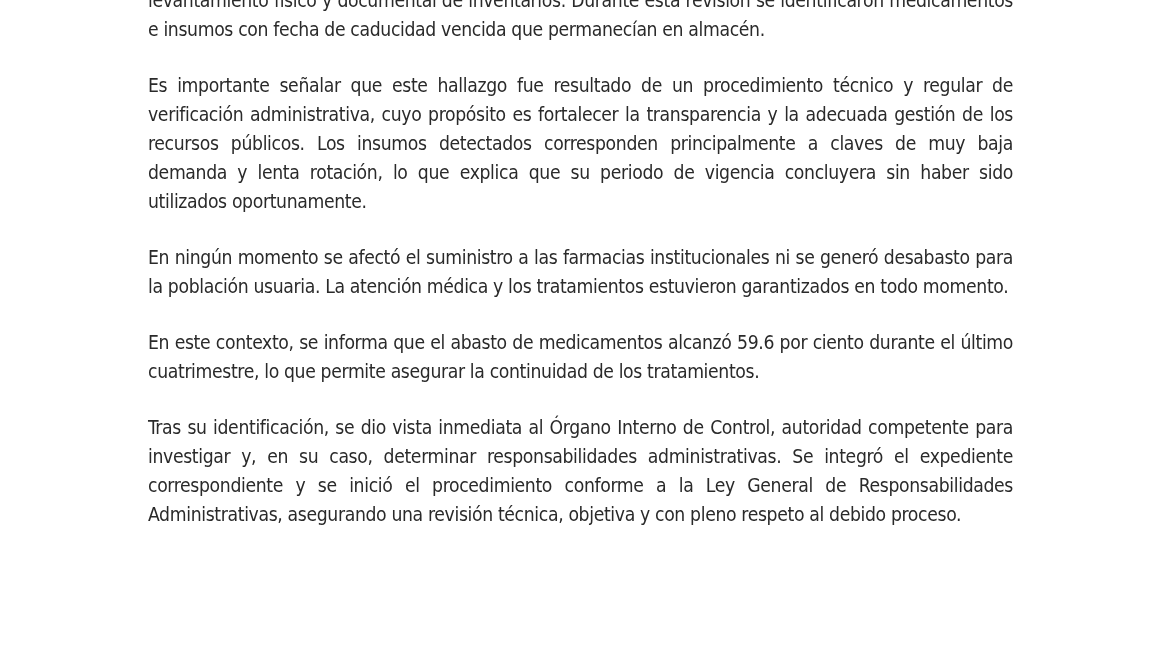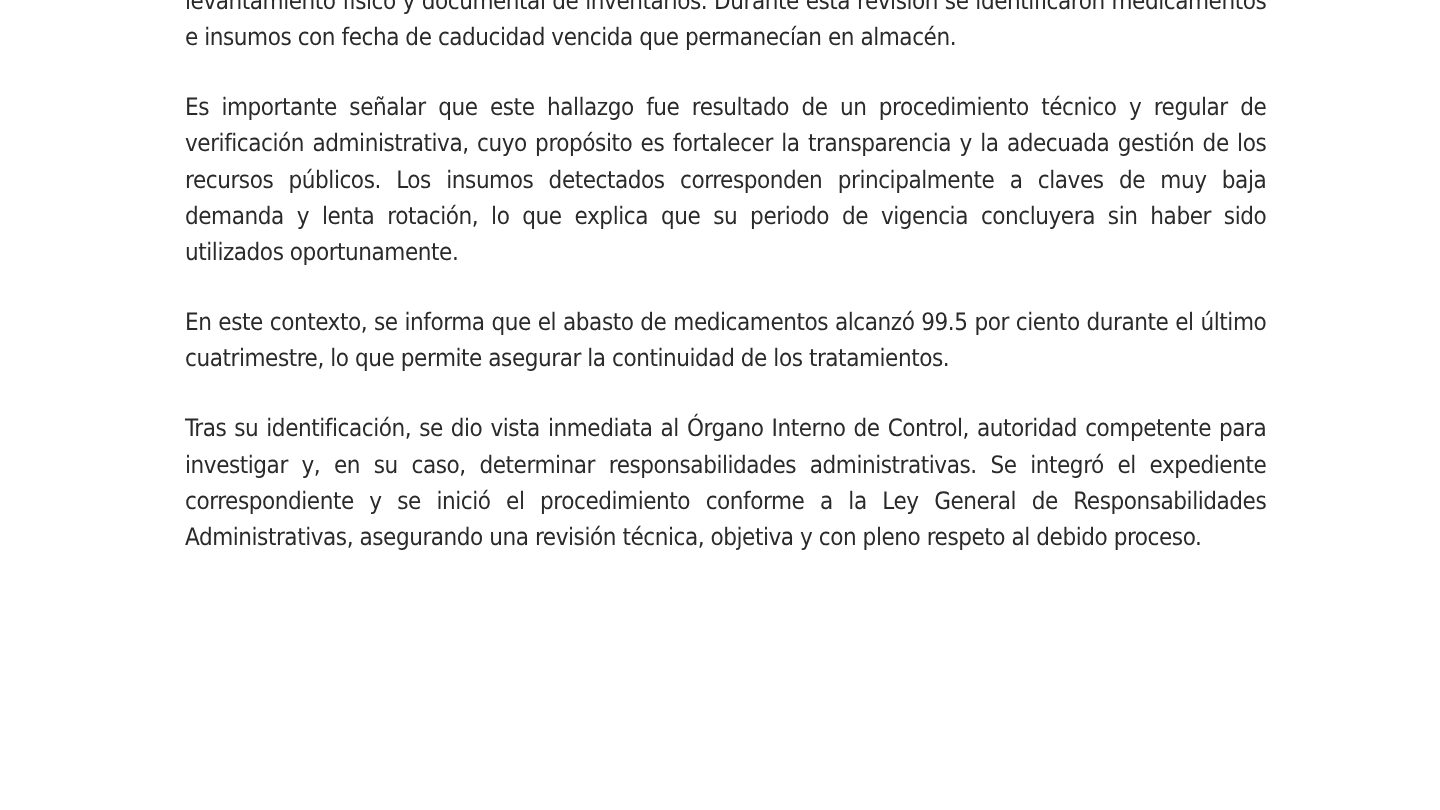--- a/index.html
+++ b/index.html
@@ -31,15 +31,16 @@
       text-align-last: left;
       font-stretch: condensed;
     }
   </style>
 </head>
 <body>
 
 <div class="page">
   <p class="para">levantamiento físico y documental de inventarios. Durante esta revisión se identificaron medicamentos e insumos con fecha de caducidad vencida que permanecían en almacén.</p>
   <p class="para">Es importante señalar que este hallazgo fue resultado de un procedimiento técnico y regular de verificación administrativa, cuyo propósito es fortalecer la transparencia y la adecuada gestión de los recursos públicos. Los insumos detectados corresponden principalmente a claves de muy baja demanda y lenta rotación, lo que explica que su periodo de vigencia concluyera sin haber sido utilizados oportunamente.</p>
-  <p class="para">En este contexto, se informa que el abasto de medicamentos alcanzó 99.5 por ciento durante el último cuatrimestre, lo que permite asegurar la continuidad de los tratamientos.</p>
+  <p class="para">En ningún momento se afectó el suministro a las farmacias institucionales ni se generó desabasto para la población usuaria. La atención médica y los tratamientos estuvieron garantizados en todo momento.</p>
+  <p class="para">En este contexto, se informa que el abasto de medicamentos alcanzó 59.6 por ciento durante el último cuatrimestre, lo que permite asegurar la continuidad de los tratamientos.</p>
   <p class="para">Tras su identificación, se dio vista inmediata al Órgano Interno de Control, autoridad competente para investigar y, en su caso, determinar responsabilidades administrativas. Se integró el expediente correspondiente y se inició el procedimiento conforme a la Ley General de Responsabilidades Administrativas, asegurando una revisión técnica, objetiva y con pleno respeto al debido proceso.</p>
 </div>
 
 </body></html>

